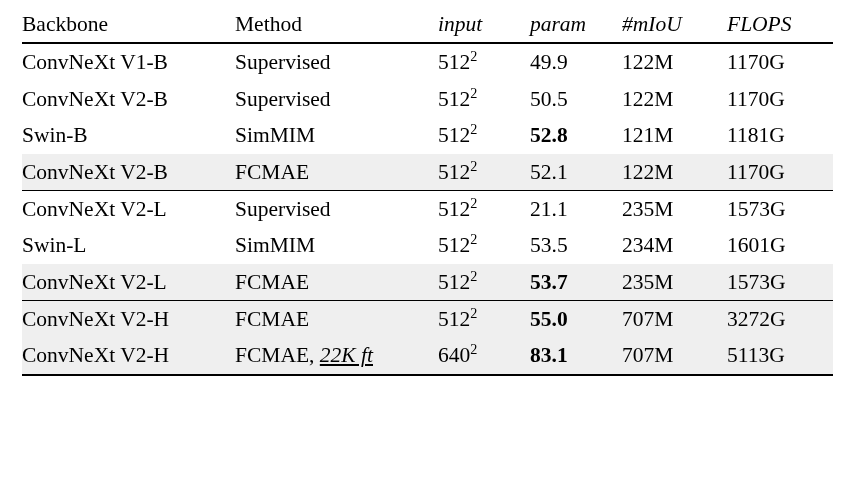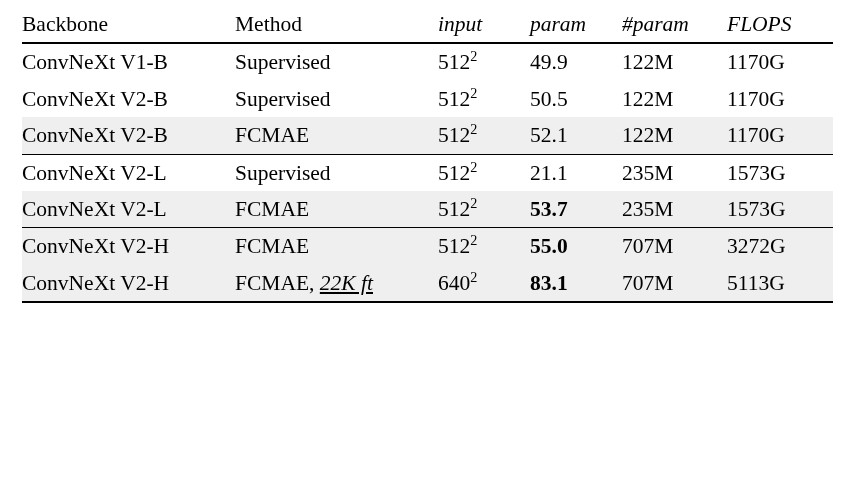--- a/index.html
+++ b/index.html
@@ -83,21 +83,21 @@
       <col class="c-miou">
       <col class="c-param">
       <col class="c-flops">
     </colgroup>
     <thead>
       <tr>
         <th>Backbone</th>
         <th>Method</th>
         <th class="center">input</th>
         <th class="center">param</th>
-        <th class="center">#param</th>
+        <th class="center">#mIoU</th>
         <th class="center">FLOPS</th>
       </tr>
       <tr class="rule-thick">
         <th colspan="6"></th>
       </tr>
     </thead>
     <tbody id="table-body">
         <tr>
           <td>ConvNeXt V1-B</td>
           <td>Supervised</td>
@@ -107,38 +107,54 @@
           <td class="num">1170G</td>
         </tr>
         <tr>
           <td>ConvNeXt V2-B</td>
           <td>Supervised</td>
           <td class="num">512<sup>2</sup></td>
           <td class="num">50.5</td>
           <td class="num">122M</td>
           <td class="num">1170G</td>
         </tr>
+        <tr>
+          <td>Swin-B</td>
+          <td>SimMIM</td>
+          <td class="num">512<sup>2</sup></td>
+          <td class="num bold">52.8</td>
+          <td class="num">121M</td>
+          <td class="num">1181G</td>
+        </tr>
         <tr class="shaded">
           <td>ConvNeXt V2-B</td>
           <td>FCMAE</td>
           <td class="num">512<sup>2</sup></td>
           <td class="num">52.1</td>
           <td class="num">122M</td>
           <td class="num">1170G</td>
         </tr>
         <tr class="rule-thin">
           <td colspan="6"></td>
         </tr>
         <tr>
           <td>ConvNeXt V2-L</td>
           <td>Supervised</td>
           <td class="num">512<sup>2</sup></td>
           <td class="num">21.1</td>
           <td class="num">235M</td>
           <td class="num">1573G</td>
+        </tr>
+        <tr>
+          <td>Swin-L</td>
+          <td>SimMIM</td>
+          <td class="num">512<sup>2</sup></td>
+          <td class="num">53.5</td>
+          <td class="num">234M</td>
+          <td class="num">1601G</td>
         </tr>
         <tr class="shaded">
           <td>ConvNeXt V2-L</td>
           <td>FCMAE</td>
           <td class="num">512<sup>2</sup></td>
           <td class="num bold">53.7</td>
           <td class="num">235M</td>
           <td class="num">1573G</td>
         </tr>
         <tr class="rule-thin">

